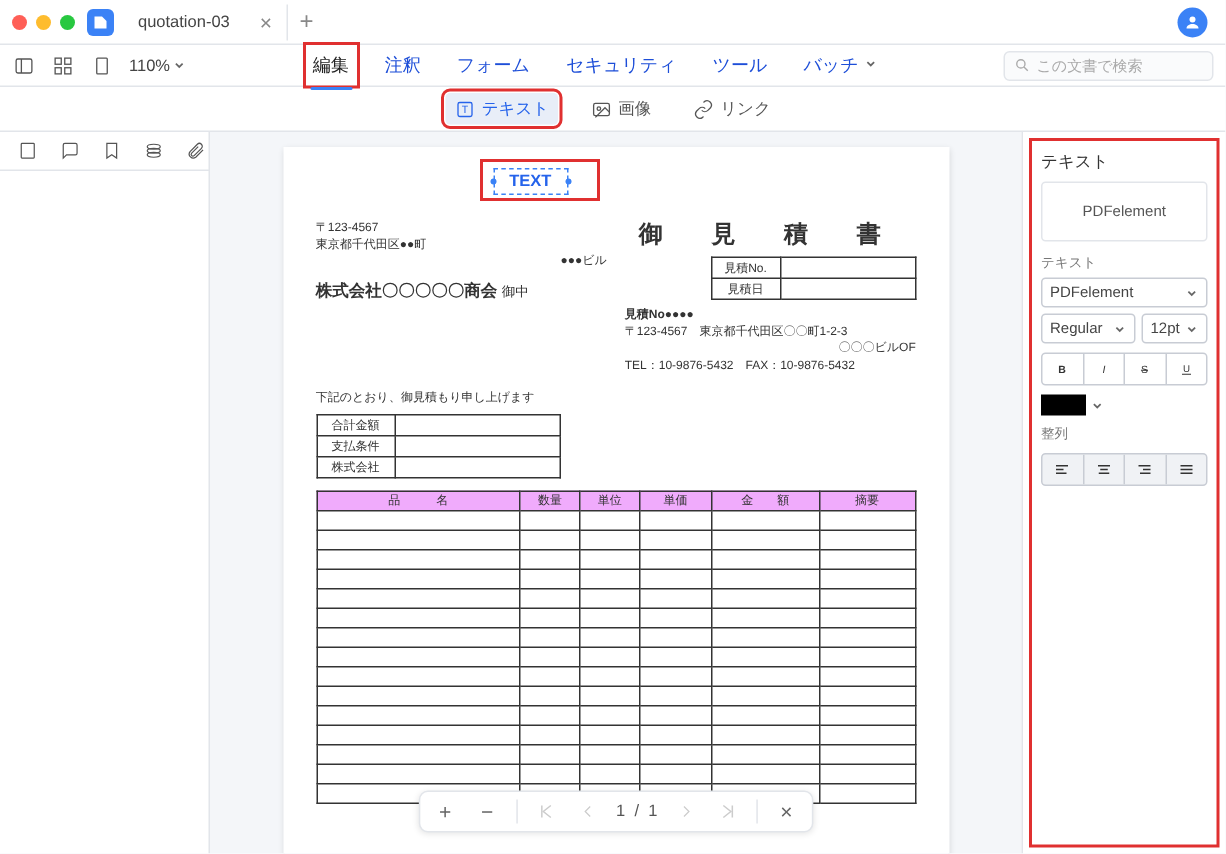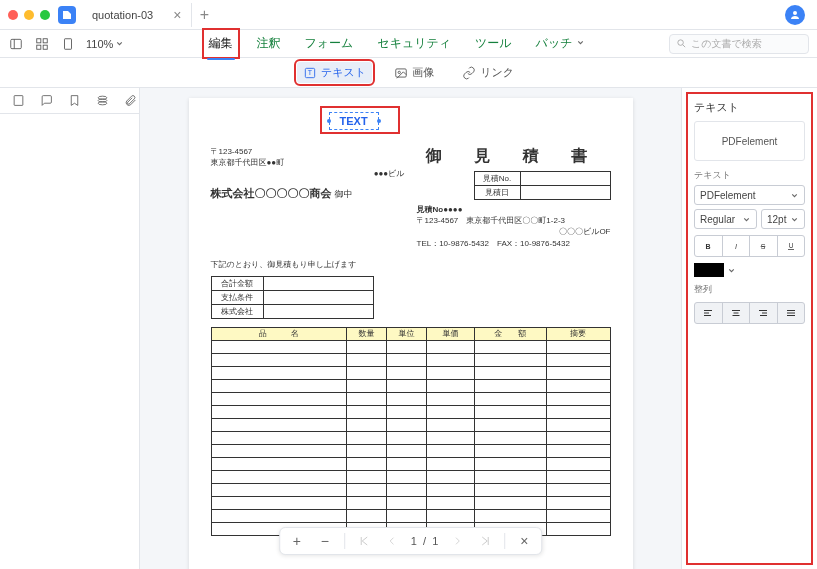--- a/index.html
+++ b/index.html
@@ -29,21 +29,21 @@
   .titlebar-spacer{flex:1;}
   .user-badge{width:20px;height:20px;border-radius:50%;background:var(--blue);display:flex;align-items:center;justify-content:center;margin-right:4px;}
   .user-badge svg{width:12px;height:12px;fill:#fff;}
   
   .toolbar{height:28px;background:var(--bg);border-bottom:1px solid var(--border);display:flex;align-items:center;padding:0 8px;gap:10px;}
   .tb-left{display:flex;align-items:center;gap:10px;}
   .tb-icon{width:16px;height:16px;display:flex;align-items:center;justify-content:center;color:#555;cursor:pointer;}
   .tb-icon svg{width:14px;height:14px;stroke:#555;fill:none;stroke-width:1.5;}
   .zoom{display:flex;align-items:center;font-size:11px;color:#444;cursor:pointer;gap:2px;}
   .tb-center{flex:1;display:flex;align-items:center;justify-content:center;gap:16px;}
-  .menu-item{font-size:12px;color:#15803d;cursor:pointer;position:relative;padding:4px 4px;}
+  .menu-item{font-size:12px;color:#1d4ed8;cursor:pointer;position:relative;padding:4px 4px;}
   .menu-item.active{color:#222;}
   .menu-item.active::after{content:"";position:absolute;left:2px;right:2px;bottom:-4px;height:2px;background:var(--blue);border-radius:2px;}
   .hl{outline:2px solid var(--hl);outline-offset:1px;}
   .tb-right{width:140px;}
   .search{display:flex;align-items:center;gap:4px;background:var(--bg3);border:1px solid var(--border);border-radius:4px;padding:2px 6px;font-size:10px;color:#aaa;}
   .search svg{width:11px;height:11px;stroke:#aaa;fill:none;stroke-width:2;}
   
   .subtoolbar{height:30px;background:var(--bg);border-bottom:1px solid var(--border);display:flex;align-items:center;justify-content:center;gap:16px;}
   .subbtn{display:flex;align-items:center;gap:4px;font-size:11px;color:#555;cursor:pointer;padding:3px 6px;border-radius:3px;}
   .subbtn.active{background:#e8eef8;color:var(--blue2);}
@@ -77,21 +77,21 @@
   .mini-table td:first-child{width:46px;text-align:center;}
   .mini-table td:last-child{width:90px;}
   .right-info{font-size:8px;line-height:1.4;margin-top:4px;text-align:left;}
   .note{font-size:8px;margin-top:10px;}
   .sum-table{border-collapse:collapse;font-size:8px;margin-top:6px;}
   .sum-table td{border:1px solid #333;padding:1px 4px;height:12px;}
   .sum-table td:first-child{width:52px;text-align:center;}
   .sum-table td:last-child{width:110px;}
   .det-table{border-collapse:collapse;font-size:8px;margin-top:8px;width:100%;}
   .det-table th,.det-table td{border:1px solid #333;height:13px;padding:0;}
-  .det-table th{background:#fef9c3;font-weight:400;}
+  .det-table th{background:#f0abfc;font-weight:400;}
   
   .pagenav{position:absolute;left:50%;bottom:14px;transform:translateX(-50%);background:#fff;border:1px solid var(--border);border-radius:6px;padding:4px 8px;display:flex;align-items:center;gap:10px;box-shadow:0 1px 4px rgba(0,0,0,.1);}
   .pn-btn{width:18px;height:18px;display:flex;align-items:center;justify-content:center;color:#666;cursor:pointer;font-size:14px;}
   .pn-btn.dis{color:#ccc;}
   .pn-sep{width:1px;height:16px;background:var(--border);}
   .pn-page{font-size:11px;color:#555;}
   
   .sidebar-r{width:136px;background:var(--bg);border-left:1px solid var(--border);position:relative;}
   .sr-inner{position:absolute;inset:4px;border:2px solid var(--hl);padding:6px 6px;}
   .sr-title{font-size:11px;font-weight:500;margin-bottom:6px;}

